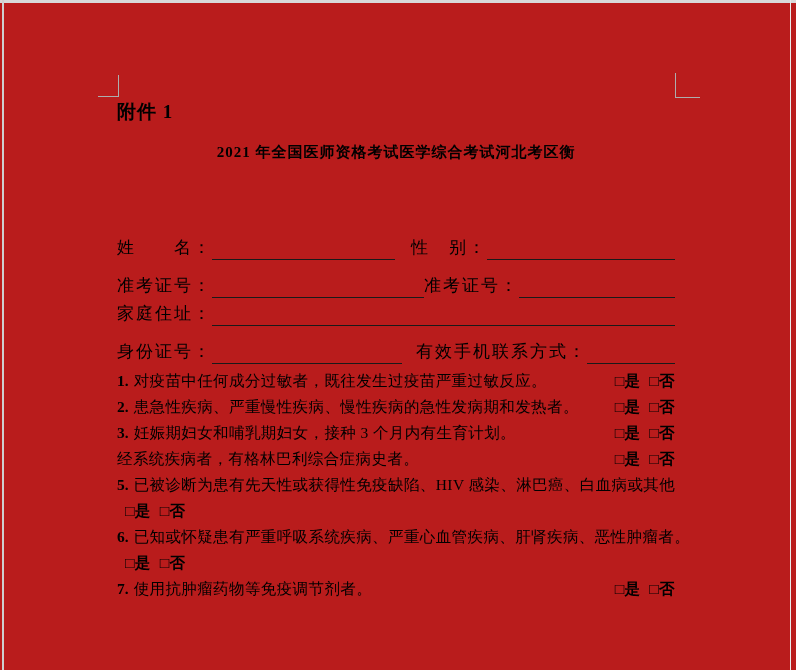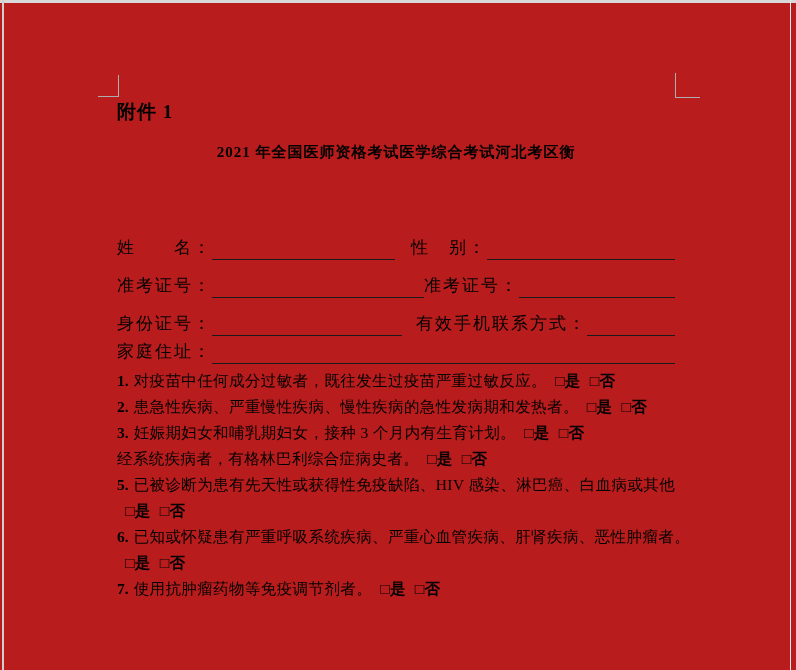--- a/index.html
+++ b/index.html
@@ -30,21 +30,21 @@
   .form-row{display:flex;align-items:flex-end;height:38px;font-size:17px;}
   .form-row.row-3{height:28px;}
   .flabel{white-space:nowrap;letter-spacing:2px;padding-bottom:1px;margin-top:48px;}
   .fill{border-bottom:1px solid #1a1a1a;height:100%;display:inline-block;}
   .r0f0{width:183px;margin-right:16px;} .r0f1{flex:1;}
   .r1f0{width:212px;}                   .r1f1{flex:1;}
   .r2f0{width:190px;margin-right:14px;} .r2f1{flex:1;}
   .r3f0{flex:1;}
 
   .checklist{margin-top:4px;}
-  .check-line{display:flex;line-height:26px;
+  .check-line{display:flex;justify-content:space-between;line-height:26px;
     font-size:15.5px;letter-spacing:0.4px;white-space:nowrap;}
   .check-line.cb-left{justify-content:flex-start;}
   .ltext{white-space:nowrap;}
   .ltext.indent{padding-left:50px;}
   .num{font-weight:bold;margin-right:5px;letter-spacing:0;}
   .cbox{white-space:nowrap;margin-left:8px;font-weight:bold;}
   .cb{cursor:default;}
   .cb-no{margin-left:9px;}
 </style>
 </head>
@@ -70,29 +70,29 @@
           <span class="fill r0f0"></span>
           <span class="flabel">性　别：</span>
           <span class="fill r0f1"></span>
         </div>
         <div class="form-row row-1">
           <span class="flabel">准考证号：</span>
           <span class="fill r1f0"></span>
           <span class="flabel">准考证号：</span>
           <span class="fill r1f1"></span>
         </div>
+        <div class="form-row row-3">
+          <span class="flabel">家庭住址：</span>
+          <span class="fill r3f0"></span>
+        </div>
         <div class="form-row row-2">
           <span class="flabel">身份证号：</span>
           <span class="fill r2f0"></span>
           <span class="flabel">有效手机联系方式：</span>
           <span class="fill r2f1"></span>
-        </div>
-        <div class="form-row row-3">
-          <span class="flabel">家庭住址：</span>
-          <span class="fill r3f0"></span>
         </div>
       </div>
 
     <div class="checklist">
         <div class="check-line">
           <span class="ltext"><span class="num">1.</span>对疫苗中任何成分过敏者，既往发生过疫苗严重过敏反应。</span>
           <span class="cbox"><span class="cb">□是</span><span class="cb cb-no">□否</span></span>
         </div>
         <div class="check-line">
           <span class="ltext"><span class="num">2.</span>患急性疾病、严重慢性疾病、慢性疾病的急性发病期和发热者。</span>

